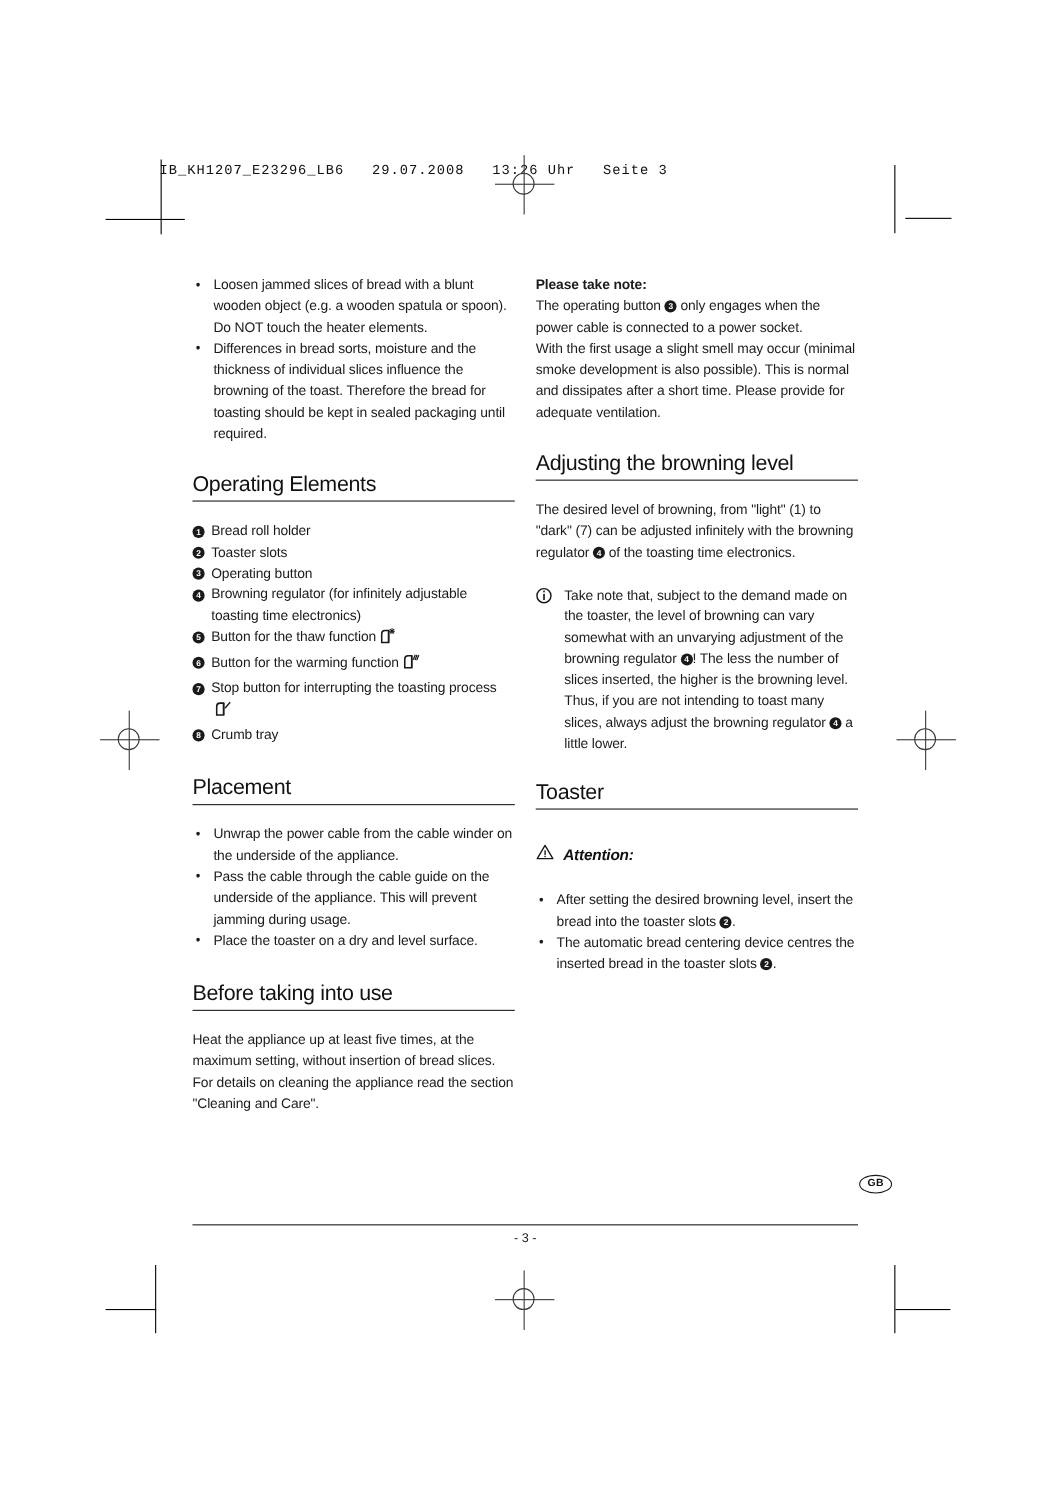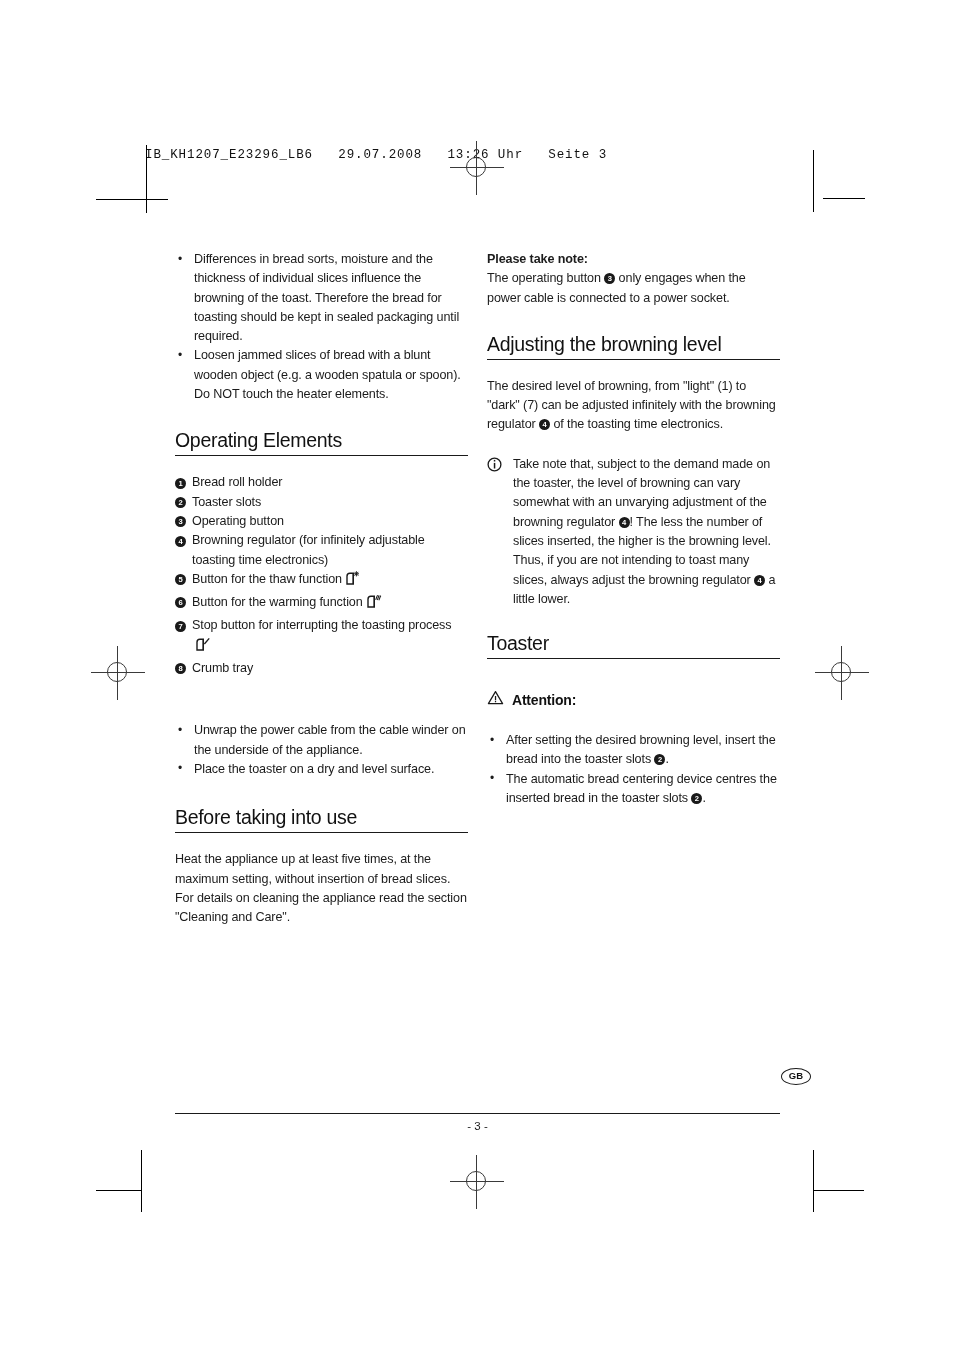--- a/index.html
+++ b/index.html
@@ -184,20 +184,21 @@
   
   .attn-line {
     display: flex;
     align-items: center;
     gap: 8px;
     margin-bottom: 1px;
   }
   .attn-word {
     font-size: 14px;
     font-weight: bold;
+    font-style: italic;
     letter-spacing: -0.2px;
     color: #111;
   }
 
   .bold { font-weight: bold; }
 
   
   .footer-rule {
     position: absolute;
     left: 175px;
@@ -265,22 +266,22 @@
   </div>
   <div class="reg" style="left:450px; top:1155px;">
     <div class="lh"></div>
       <div class="lv"></div>
       <div class="ring"></div>
   </div>
 
   <div class="col col-left">
 
     <ul class="bullets">
+      <li>Loosen jammed slices of bread with a blunt wooden object (e.g. a wooden spatula or spoon). Do NOT touch the heater elements.</li>
       <li>Differences in bread sorts, moisture and the thickness of individual slices influence the browning of the toast. Therefore the bread for toasting should be kept in sealed packaging until required.</li>
-      <li>Loosen jammed slices of bread with a blunt wooden object (e.g. a wooden spatula or spoon). Do NOT touch the heater elements.</li>
     </ul>
 
     <div style="height:24px"></div>
 
     <h2 class="section">Operating Elements</h2>
     <div class="after-head"></div>
 
     <ul class="numlist">
       <li>
         <span class="numdot">1</span>
@@ -332,43 +333,46 @@
             </svg></span>
       </li>
       <li>
         <span class="numdot">8</span>
         <span>Crumb tray</span>
       </li>
     </ul>
 
     <div style="height:26px"></div>
 
+    <h2 class="section">Placement</h2>
     <div class="after-head"></div>
 
     <ul class="bullets">
       <li>Unwrap the power cable from the cable winder on the underside of the appliance.</li>
+      <li>Pass the cable through the cable guide on the underside of the appliance. This will prevent jamming during usage.</li>
       <li>Place the toaster on a dry and level surface.</li>
     </ul>
 
     <div style="height:26px"></div>
 
     <h2 class="section">Before taking into use</h2>
     <div class="after-head"></div>
 
     <p class="para body-text">Heat the appliance up at least five times, at the maximum setting, without insertion of bread slices. For details on cleaning the appliance read the section "Cleaning and Care".</p>
   </div>
 
   <div class="col col-right">
 
     <p class="para body-text bold">Please take note:</p>
     <p class="para body-text">
       <span>The operating button</span>
       <span class="inum">3</span>
       <span>only engages when the power cable is connected to a power socket.</span>
     </p>
+    <p class="para body-text">With the first usage a slight smell may occur (minimal smoke development is also possible). This is normal and dissipates after a short time. Please provide for adequate ventilation.</p>
 
     <div style="height:24px"></div>
 
     <h2 class="section">Adjusting the browning level</h2>
     <div class="after-head"></div>
 
     <p class="para body-text">
       <span>The desired level of browning, from "light" (1) to "dark" (7) can be adjusted infinitely with the browning regulator</span>
       <span class="inum">4</span>
       <span>of the toasting time electronics.</span>

